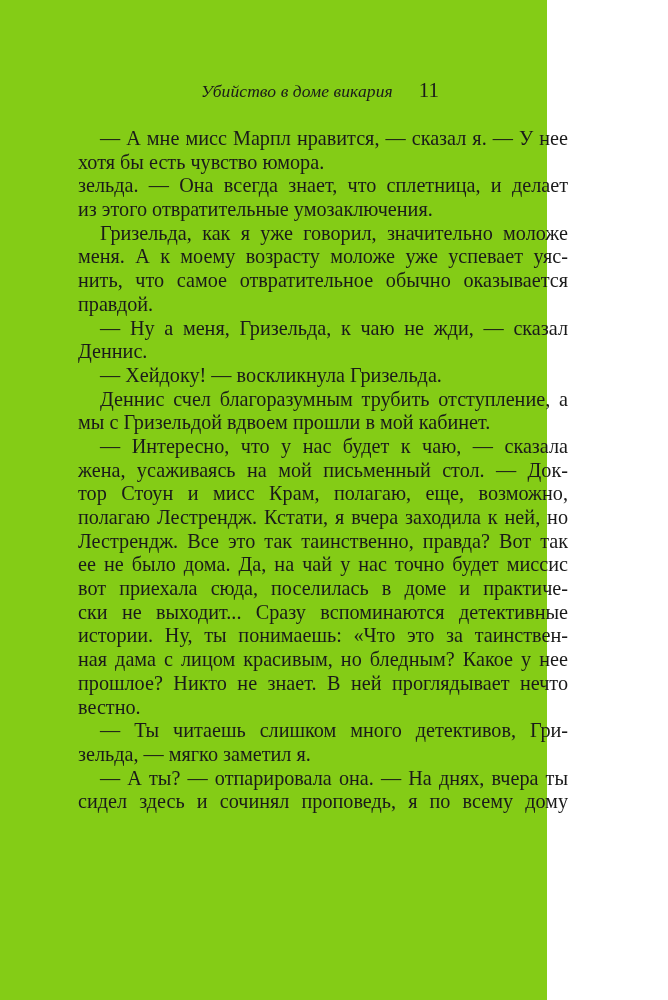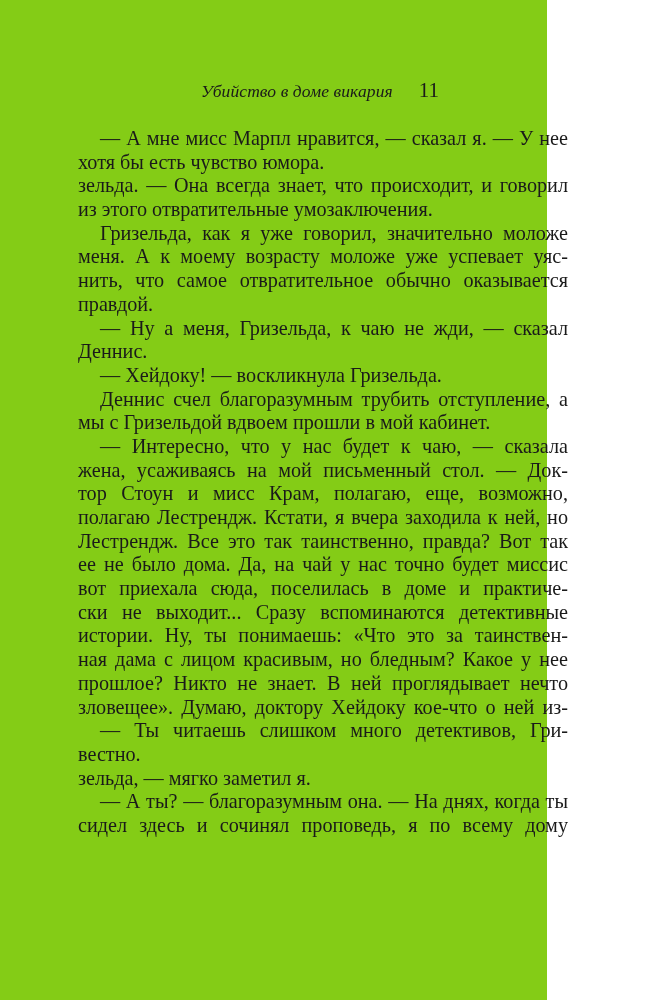--- a/index.html
+++ b/index.html
@@ -65,21 +65,21 @@
 
 <div class="page">
   <div class="running-head">
     <span class="running-title">Убийство в доме викария</span>
     <span class="page-number">11</span>
   </div>
 
   <div class="body-text" id="body-text">
       <span class="line indent">— А мне мисс Марпл нравится, — сказал я. — У нее</span>
       <span class="line last">хотя бы есть чувство юмора.</span>
-      <span class="line">зельда. — Она всегда знает, что происходит, и говорил</span>
+      <span class="line">зельда. — Она всегда знает, что сплетница, и делает</span>
       <span class="line last">из этого отвратительные умозаключения.</span>
       <span class="line indent">Гризельда, как я уже говорил, значительно моложе</span>
       <span class="line">меня. А к моему возрасту моложе уже успевает уяс-</span>
       <span class="line">нить, что самое отвратительное обычно оказывается</span>
       <span class="line last">правдой.</span>
       <span class="line indent">— Ну а меня, Гризельда, к чаю не жди, — сказал</span>
       <span class="line last">Деннис.</span>
       <span class="line indent last">— Хейдоку! — воскликнула Гризельда.</span>
       <span class="line indent">Деннис счел благоразумным трубить отступление, а</span>
       <span class="line last">мы с Гризельдой вдвоем прошли в мой кабинет.</span>
@@ -87,20 +87,19 @@
       <span class="line">жена, усаживаясь на мой письменный стол. — Док-</span>
       <span class="line">тор Стоун и мисс Крам, полагаю, еще, возможно,</span>
       <span class="line">полагаю Лестрендж. Кстати, я вчера заходила к ней, но</span>
       <span class="line">Лестрендж. Все это так таинственно, правда? Вот так</span>
       <span class="line">ее не было дома. Да, на чай у нас точно будет миссис</span>
       <span class="line">вот приехала сюда, поселилась в доме и практиче-</span>
       <span class="line">ски не выходит... Сразу вспоминаются детективные</span>
       <span class="line">истории. Ну, ты понимаешь: «Что это за таинствен-</span>
       <span class="line">ная дама с лицом красивым, но бледным? Какое у нее</span>
       <span class="line">прошлое? Никто не знает. В ней проглядывает нечто</span>
-      <span class="line">зловещее». Думаю, доктору Хейдоку кое-что о ней из-</span>
+      <span class="line last">вестно.</span>
       <span class="line indent">— Ты читаешь слишком много детективов, Гри-</span>
-      <span class="line last">вестно.</span>
       <span class="line last">зельда, — мягко заметил я.</span>
-      <span class="line indent">— А ты? — благоразумным она. — На днях, когда ты</span>
+      <span class="line indent">— А ты? — отпарировала она. — На днях, вчера ты</span>
       <span class="line">сидел здесь и сочинял проповедь, я по всему дому</span>
     </div>
 </div>
 
 </body></html>

